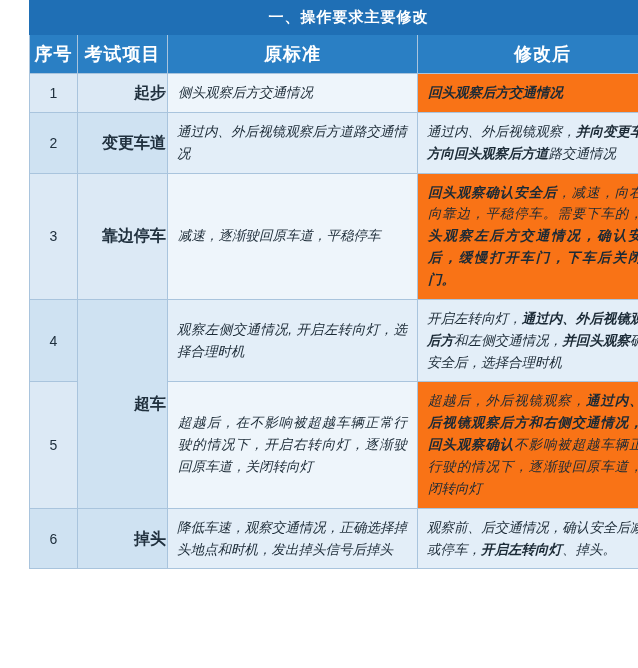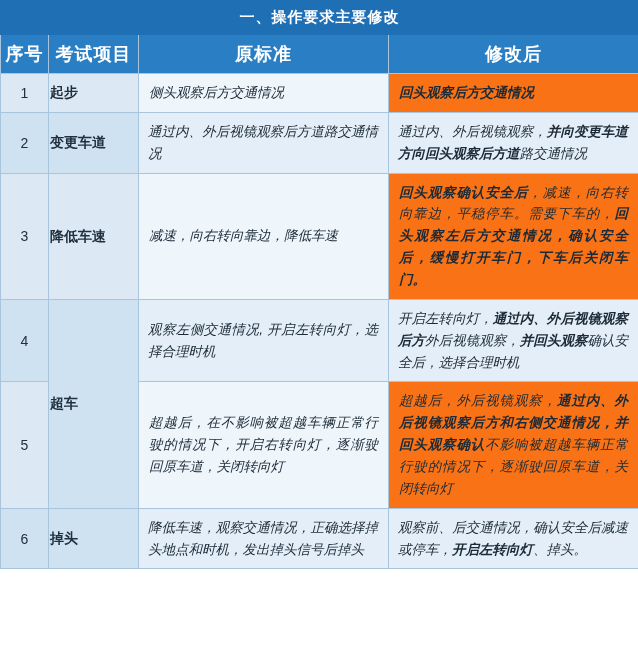--- a/index.html
+++ b/index.html
@@ -2,21 +2,21 @@
 <html><head>
 <meta charset="utf-8">
 <style>
   html,body{margin:0;padding:0;}
   body{
     width:638px;
     background:#ffffff;
     font-family:"Liberation Sans","DejaVu Sans",sans-serif;
     -webkit-font-smoothing:antialiased;
   }
-  .wrap{width:553px;box-sizing:border-box;}
+  .wrap{width:553px;box-sizing:border-box;margin-left:29px;}
   table{
     border-collapse:collapse;
     width:638px;
     table-layout:fixed;
   }
   td,th{
     border:1px solid #a9c4dd;
     vertical-align:middle;
     box-sizing:border-box;
   }
@@ -45,22 +45,22 @@
   .c-old{width:250px;}
   .c-new{width:250px;}
 
   td.idx{
     text-align:center;
     font-size:14px;
     color:#20303e;
     background:#dce9f5;
   }
   td.item{
-    text-align:left;
-    font-size:14px;
+    text-align:right;
+    font-size:16px;
     font-weight:bold;
     color:#20303e;
     background:#dce9f5;
     line-height:1.5;
   }
   td.cell{
     font-size:13.5px;
     color:#1b2a36;
     line-height:1.62;
     padding:8px 10px;
@@ -101,29 +101,29 @@
           <td class="cell new"><b class="seg">回头观察后方交通情况</b></td>
         </tr>
         <tr class="alt">
           <td class="idx">2</td>
           <td class="item">变更车道</td>
           <td class="cell old"><span class="seg">通过内、外后视镜观察后方道路交通情况</span></td>
           <td class="cell new"><span class="seg">通过内、外后视镜观察，</span><b class="seg">并向变更车道方向回头观察后方道</b><span class="seg">路交通情况</span></td>
         </tr>
         <tr>
           <td class="idx">3</td>
-          <td class="item">降低车速</td>
-          <td class="cell old"><span class="seg">减速，向右转向靠边，降低车速</span></td>
+          <td class="item">靠边停车</td>
+          <td class="cell old"><span class="seg">减速，逐渐驶回原车道，平稳停车</span></td>
           <td class="cell new"><b class="seg">回头观察确认安全后</b><span class="seg">，减速，向右转向靠边，平稳停车。需要下车的，</span><b class="seg">回头观察左后方交通情况，确认安全后，缓慢打开车门，下车后关闭车门。</b></td>
         </tr>
         <tr class="alt">
           <td class="idx">4</td>
           <td class="item" rowspan="2">超车</td>
           <td class="cell old"><span class="seg">观察左侧交通情况, 开启左转向灯，选择合理时机</span></td>
-          <td class="cell new"><span class="seg">开启左转向灯，</span><b class="seg">通过内、外后视镜观察后方</b><span class="seg">外后视镜观察，</span><b class="seg">并回头观察</b><span class="seg">确认安全后，选择合理时机</span></td>
+          <td class="cell new"><span class="seg">开启左转向灯，</span><b class="seg">通过内、外后视镜观察后方</b><span class="seg">和左侧交通情况，</span><b class="seg">并回头观察</b><span class="seg">确认安全后，选择合理时机</span></td>
         </tr>
         <tr>
           <td class="idx">5</td>
           <td class="cell old"><span class="seg">超越后，在不影响被超越车辆正常行驶的情况下，开启右转向灯，逐渐驶回原车道，关闭转向灯</span></td>
           <td class="cell new"><span class="seg">超越后，外后视镜观察，</span><b class="seg">通过内、外后视镜观察后方和右侧交通情况，并回头观察确认</b><span class="seg">不影响被超越车辆正常行驶的情况下，逐渐驶回原车道，关闭转向灯</span></td>
         </tr>
         <tr class="alt">
           <td class="idx">6</td>
           <td class="item">掉头</td>
           <td class="cell old"><span class="seg">降低车速，观察交通情况，正确选择掉头地点和时机，发出掉头信号后掉头</span></td>

